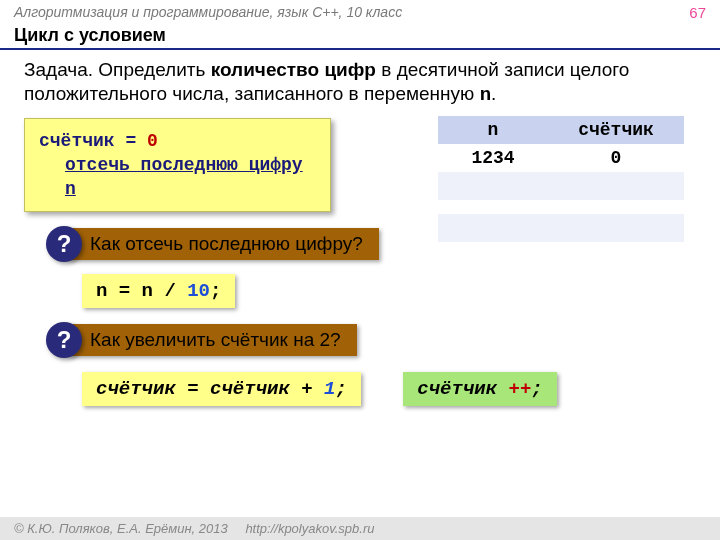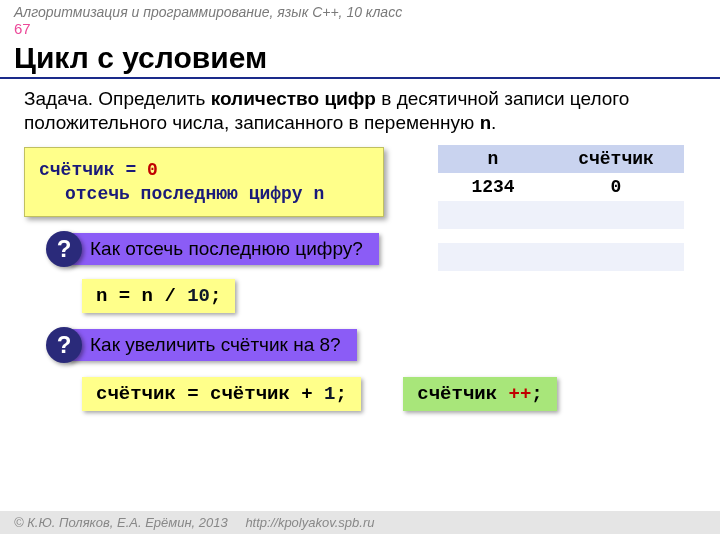--- a/index.html
+++ b/index.html
@@ -5,49 +5,49 @@
   * { box-sizing: border-box; margin: 0; padding: 0; }
   body {
     width: 720px; height: 540px;
     font-family: Arial, Helvetica, sans-serif;
     background: #fff; color: #000;
     position: relative; overflow: hidden;
   }
   .topbar {
     font-style: italic; color: #7a7a7a;
     font-size: 14px; padding: 4px 14px 0 14px;
-    display: flex; justify-content: space-between; flex-direction: column;
+    display: flex; justify-content: space-between;
   }
   .pageno { font-style: normal; color: #ec4899; font-size: 15px; }
   .title {
-    font-size: 30px; font-weight: bold; color: #000;
+    font-size: 18px; font-weight: bold; color: #000;
     padding: 4px 14px 2px 14px;
     border-bottom: 2px solid #1a2a8a;
     margin-bottom: 8px;
   }
   .task {
     font-size: 19px; padding: 0 38px 10px 24px;
     line-height: 1.25;
   }
   .task .lead { }
   .task .strong { font-weight: bold; }
   .mono { font-family: "Courier New", monospace; font-weight: bold; }
   .content { position: relative; padding: 0 24px; }
   .algo-box {
     background: #ffff8a;
     border: 1px solid #c0c060;
     box-shadow: 3px 3px 5px rgba(0,0,0,0.35);
     padding: 10px 14px;
-    width: 360px;
+    width: 307px;
     font-family: "Courier New", monospace;
     font-weight: bold; font-size: 18px; line-height: 1.35;
     color: #1a1a7a;
   }
   .algo-box .red { color: #c00000; }
-  .algo-box .indent { padding-left: 26px; display: block; }
+  .algo-box .indent { padding-left: 26px; display: block; text-decoration: underline; }
   .trace {
     position: absolute; right: 36px; top: -2px;
     width: 246px;
     font-family: "Courier New", monospace; font-weight: bold; font-size: 18px;
   }
   .trace-row { display: flex; height: 28px; align-items: center; }
   .trace-row.header { background: #c9d3ef; }
   .trace-row.even { background: #eef1fa; }
   .trace-cell { text-align: center; }
   .trace-cell.n { width: 110px; }
@@ -55,39 +55,39 @@
   .q-block { display: flex; align-items: center; margin: 14px 0 0 22px; }
   .q-badge {
     width: 36px; height: 36px; border-radius: 50%;
     background: #2a2a7a; color: #fff;
     display: flex; align-items: center; justify-content: center;
     font-size: 24px; font-weight: bold;
     box-shadow: 2px 2px 4px rgba(0,0,0,0.4);
     margin-right: -14px; z-index: 2;
   }
   .q-text {
-    background: #8b5cf6;
+    background: #a16207;
     box-shadow: 2px 2px 4px rgba(0,0,0,0.35);
     font-size: 19px; padding: 5px 16px 5px 22px;
   }
   .code-snip {
     display: inline-block;
     font-family: "Courier New", monospace;
     font-weight: bold; font-size: 19px;
     padding: 6px 14px;
     box-shadow: 2px 2px 4px rgba(0,0,0,0.35);
     margin: 12px 0 0 58px;
   }
   .code-snip.yellow { background: #ffff8a; }
   .code-snip.green { background: #a8e67a; }
-  .code-snip .num { color: #0f172a; }
+  .code-snip .num { color: #1d4ed8; }
   .code-snip .op { color: #c00000; }
-  .bottom-row { margin-top: 2px; }
+  .bottom-row { margin-top: 2px; font-style: italic; }
   .footer {
-    position: absolute; left: 0; bottom: 6px; width: 100%;
+    position: absolute; left: 0; bottom: 0; width: 100%;
     background: #e5e5e5; color: #888;
     font-size: 13px; font-style: italic;
     padding: 4px 14px;
   }
   .footer .link { font-style: italic; margin-left: 14px; color: #888; }
 </style>
 </head>
 <body>
 
 <div class="topbar">
@@ -132,21 +132,21 @@
     <div class="q-badge">?</div>
     <div class="q-text">Как отсечь последнюю цифру?</div>
   </div>
 
   <div class="code-snip yellow">
     <span>n = n / </span><span class="num">10</span><span>;</span>
   </div>
 
   <div class="q-block">
     <div class="q-badge">?</div>
-    <div class="q-text">Как увеличить счётчик на 8?</div>
+    <div class="q-text">Как увеличить счётчик на 2?</div>
   </div>
 
   <div class="bottom-row">
     <div class="code-snip yellow">
       <span>счётчик = счётчик + </span><span class="num">1</span><span>;</span>
     </div>
     <div class="code-snip green" style="margin-left:38px">
       <span>счётчик </span><span class="op">++</span><span>;</span>
     </div>
   </div>

